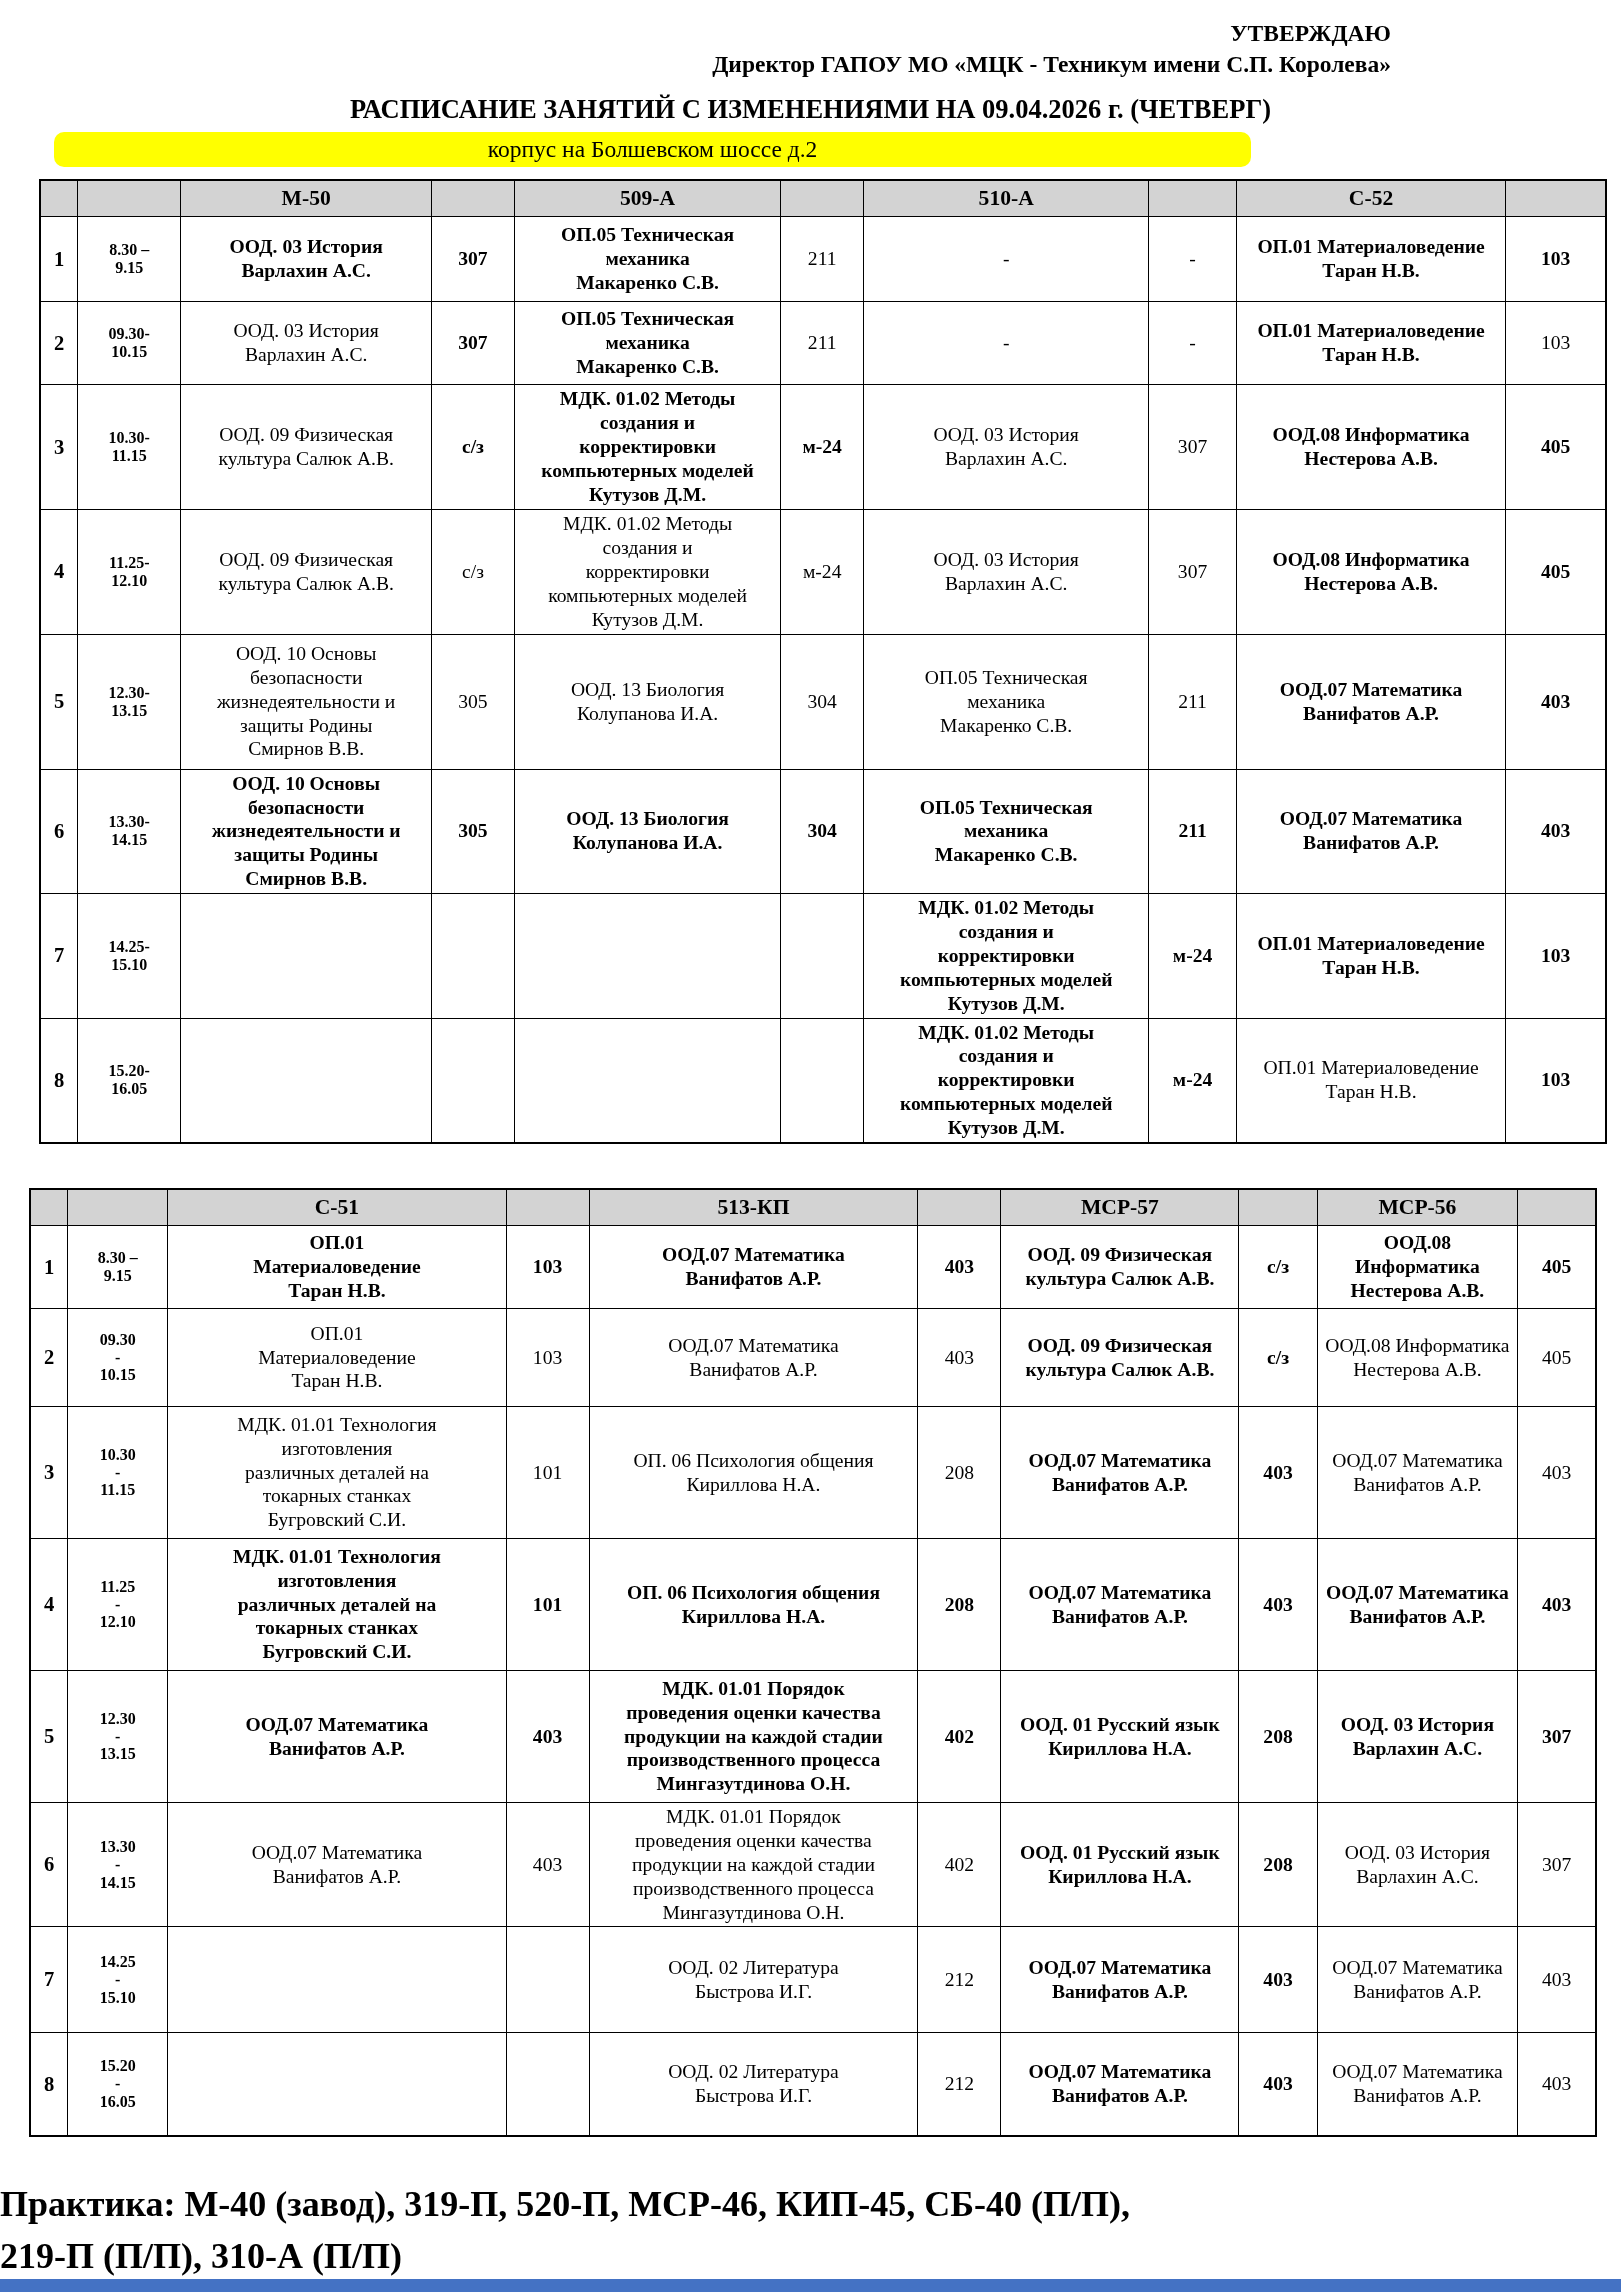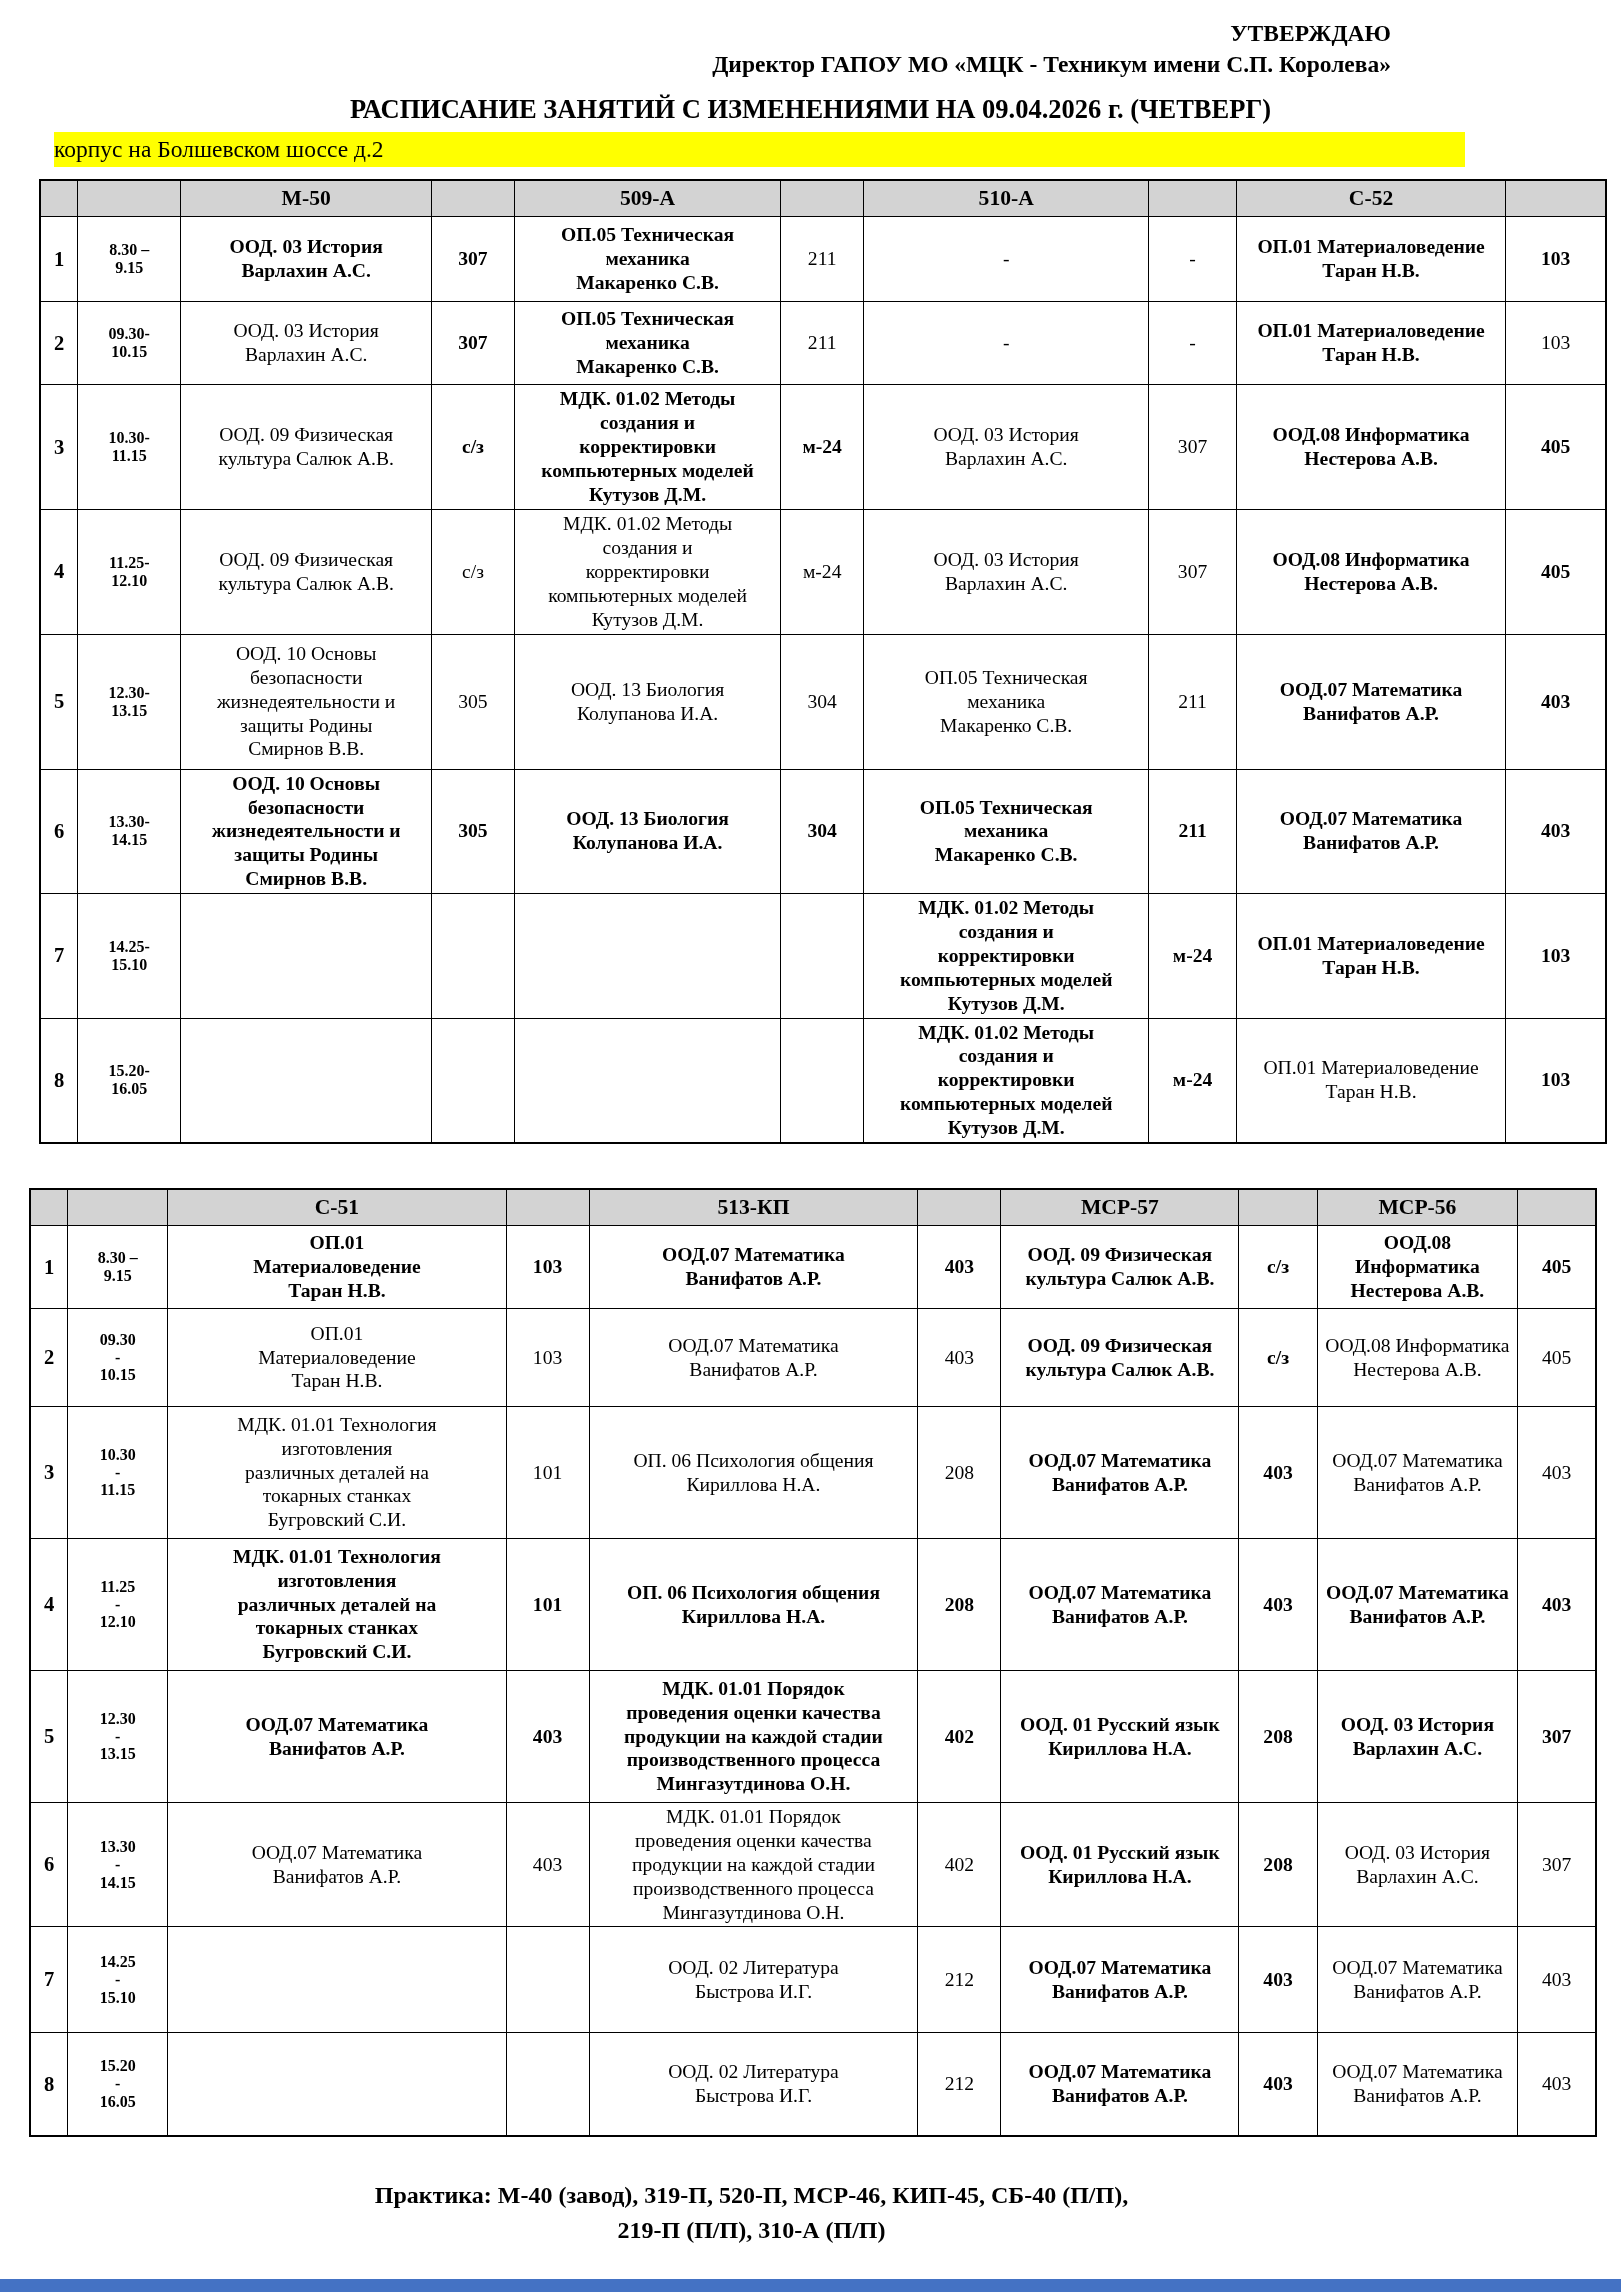--- a/index.html
+++ b/index.html
@@ -15,23 +15,23 @@
   }
   .approve-block{
     text-align:right;
     padding:18px 230px 0 0;
     font-size:23.5px;line-height:1.32;font-weight:bold;
   }
   .page-title{
     text-align:center;font-weight:bold;font-size:26.5px;margin-top:13.7px;
   }
   .subtitle{
-    margin:6.9px 0 0 54px;width:1411px;
+    margin:6.9px 0 0 54px;width:1197px;
     background:var(--hl);
-    font-size:23.5px;padding:3.9px 0 4.9px 0;
+    text-align:center;font-size:23.5px;padding:3.9px 0 4.9px 0;border-radius:10px;
   }
   table.sched{
     border-collapse:collapse;table-layout:fixed;
     border:2px solid #000;
     width:1568px;
   }
   #t1{margin:11.8px 0 0 39px;padding-left:33px;}
   #t2{margin:44px 0 0 29px;}
   .sched td,.sched th{
     border:1px solid #000;
@@ -42,21 +42,21 @@
   .sched th{
     background:var(--thbg);
     font-size:21.6px;font-weight:bold;height:31px;
   }
   td.subj{font-size:19.6px;line-height:1.22;}
   td.room{font-size:19.6px;}
   td.time{font-size:16px;font-weight:bold;line-height:1.12;}
   td.num{font-size:20.6px;font-weight:bold;}
   td.b{font-weight:bold;}
   .footer-note{
-    text-align:center;font-weight:bold;font-size:24px;
+    font-weight:bold;font-size:36px;
     margin-top:41px;margin-right:118px;line-height:1.45;
     white-space:pre-line;
   }
   .bottom-bar{
     position:absolute;left:0;bottom:0;width:100%;height:13.7px;
     background:var(--bar);
   }
 </style>
 </head>
 <body>

